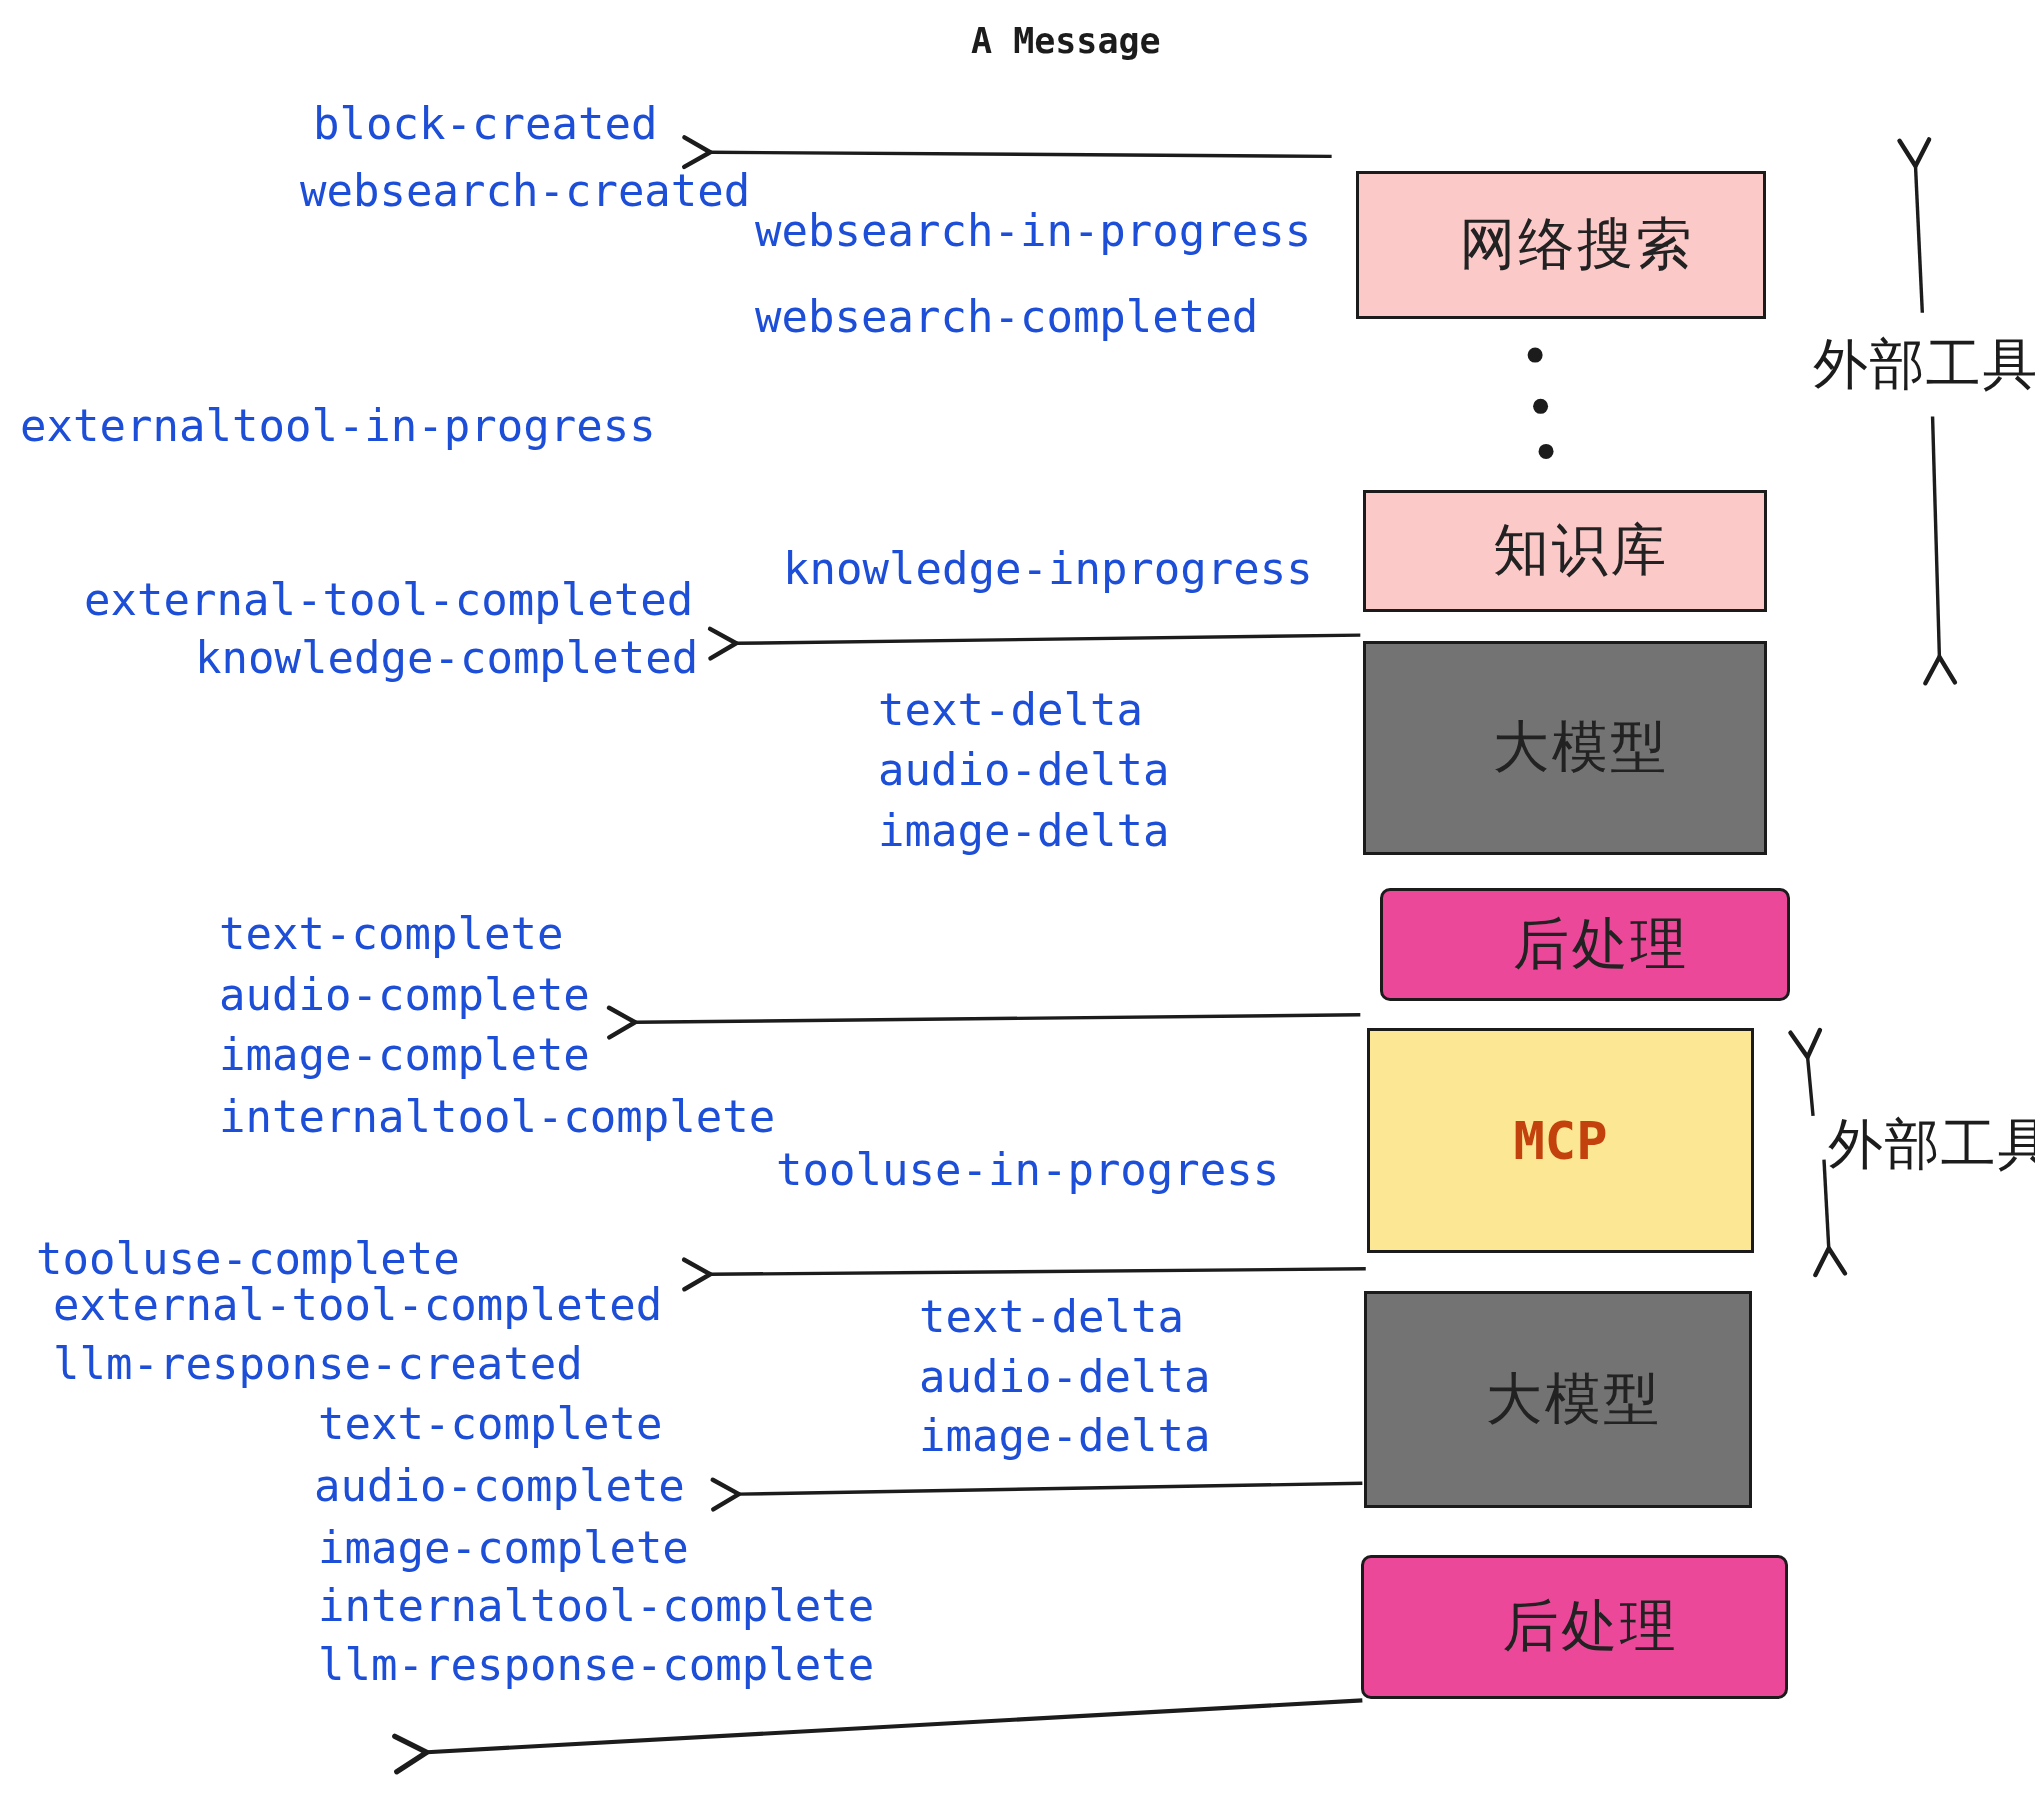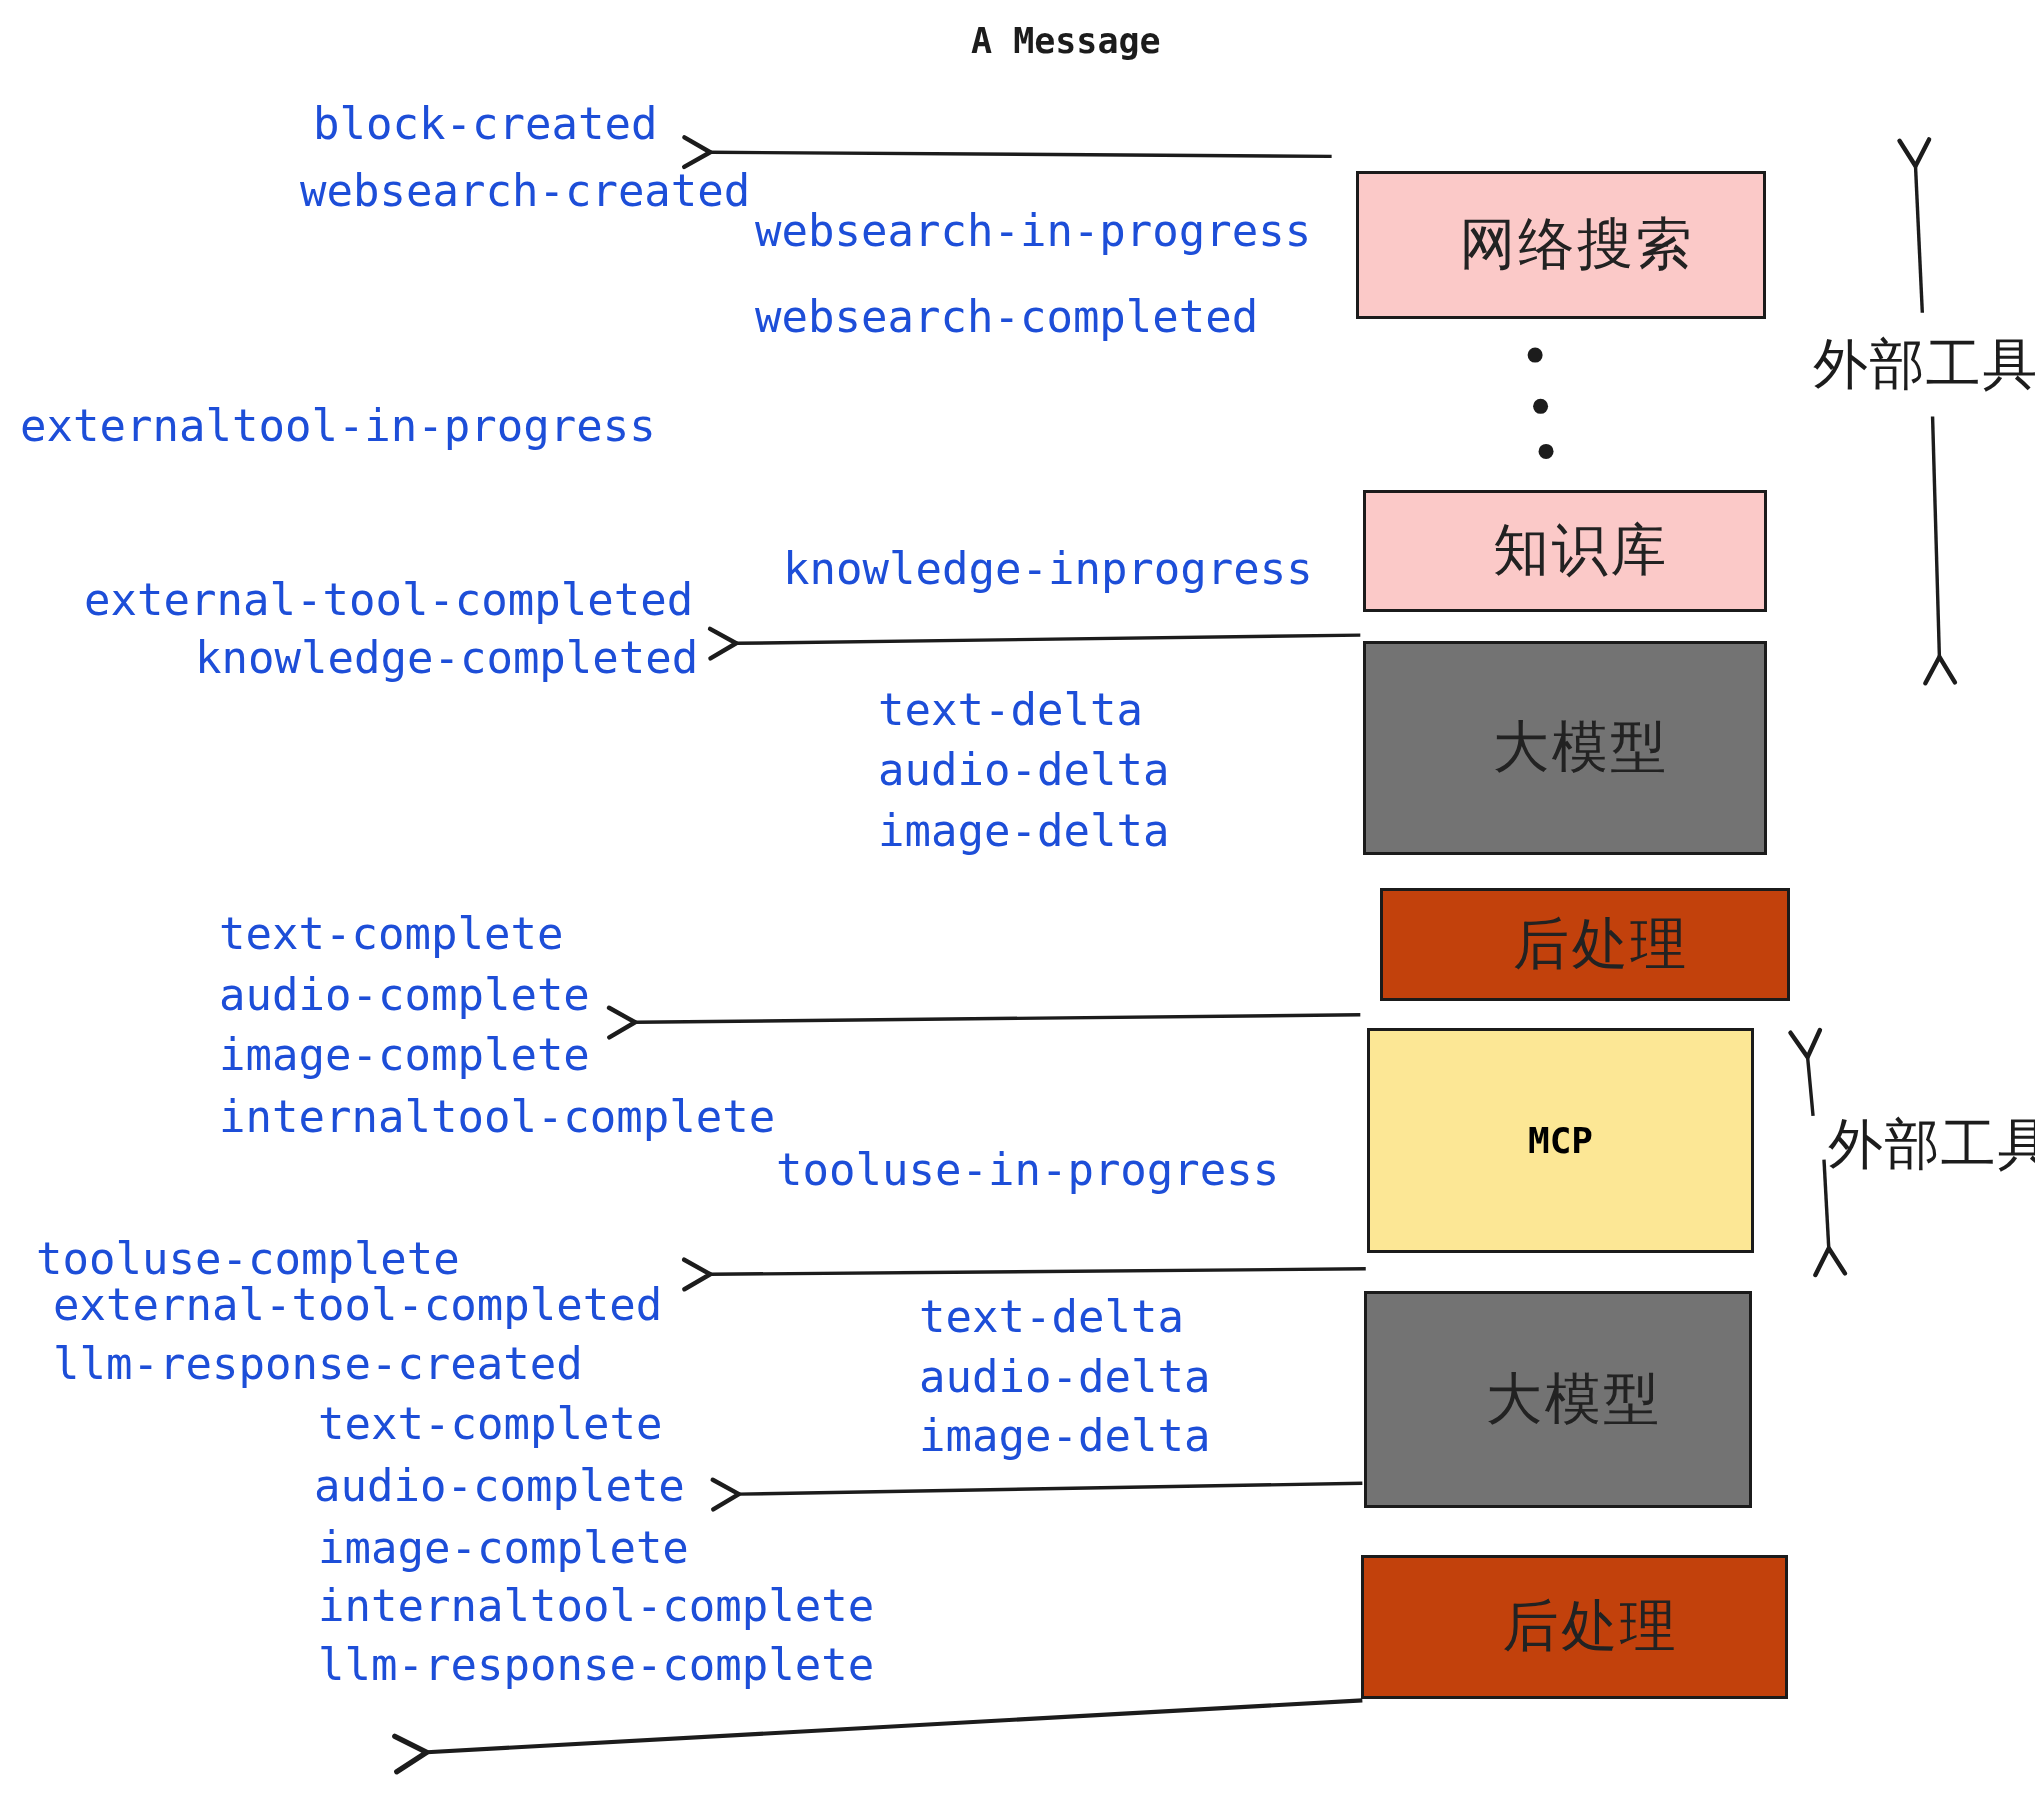--- a/index.html
+++ b/index.html
@@ -35,29 +35,29 @@
   .box .zh{
     font-family:"DejaVu Sans", sans-serif;
     font-size:56px;
     color:#222;
     letter-spacing:2.7px;
     white-space:nowrap;
     margin-left:32px;
   }
   .box .mono{
     font-family:"DejaVu Sans Mono", monospace;
-    font-size:36px;
+    font-size:52px;
     font-weight:bold;
-    color:#000000;
+    color:#c2410c;
     white-space:nowrap;
   }
   .pink  {background:#FBC9C8;}
   .green {background:#737373;align-items:center;}
   .yellow{background:#FCE795;}
-  .white {background:#c2410c;}
+  .white {background:#ec4899;border-radius:10px;}
   .side-label{
     position:absolute;
     font-family:"DejaVu Sans", sans-serif;
     font-size:55px;
     color:#1c1c1c;
     white-space:nowrap;
     letter-spacing:1.4px;
   }
   svg.overlay{position:absolute;left:0;top:0;width:2035px;height:1796px;}
 </style>

